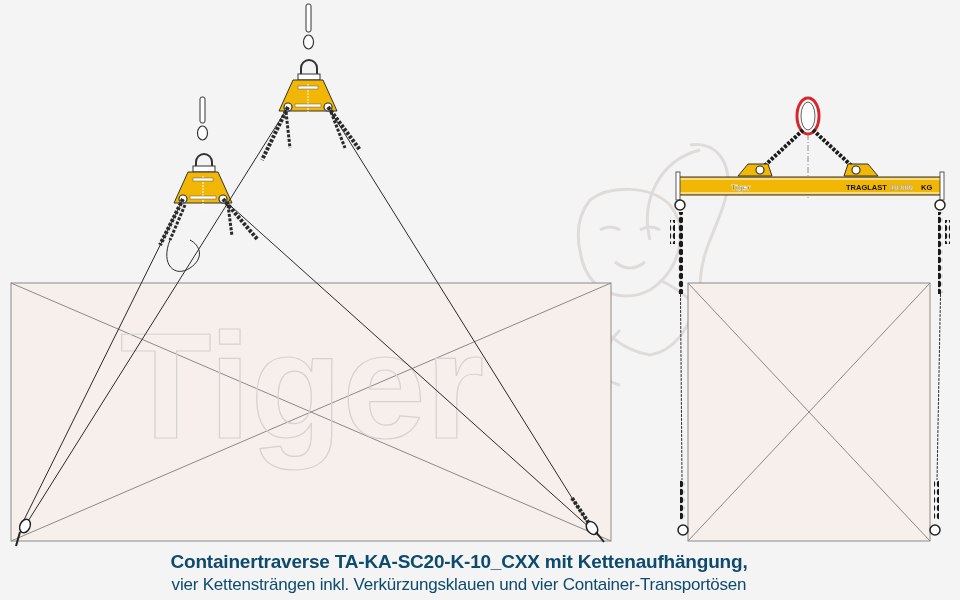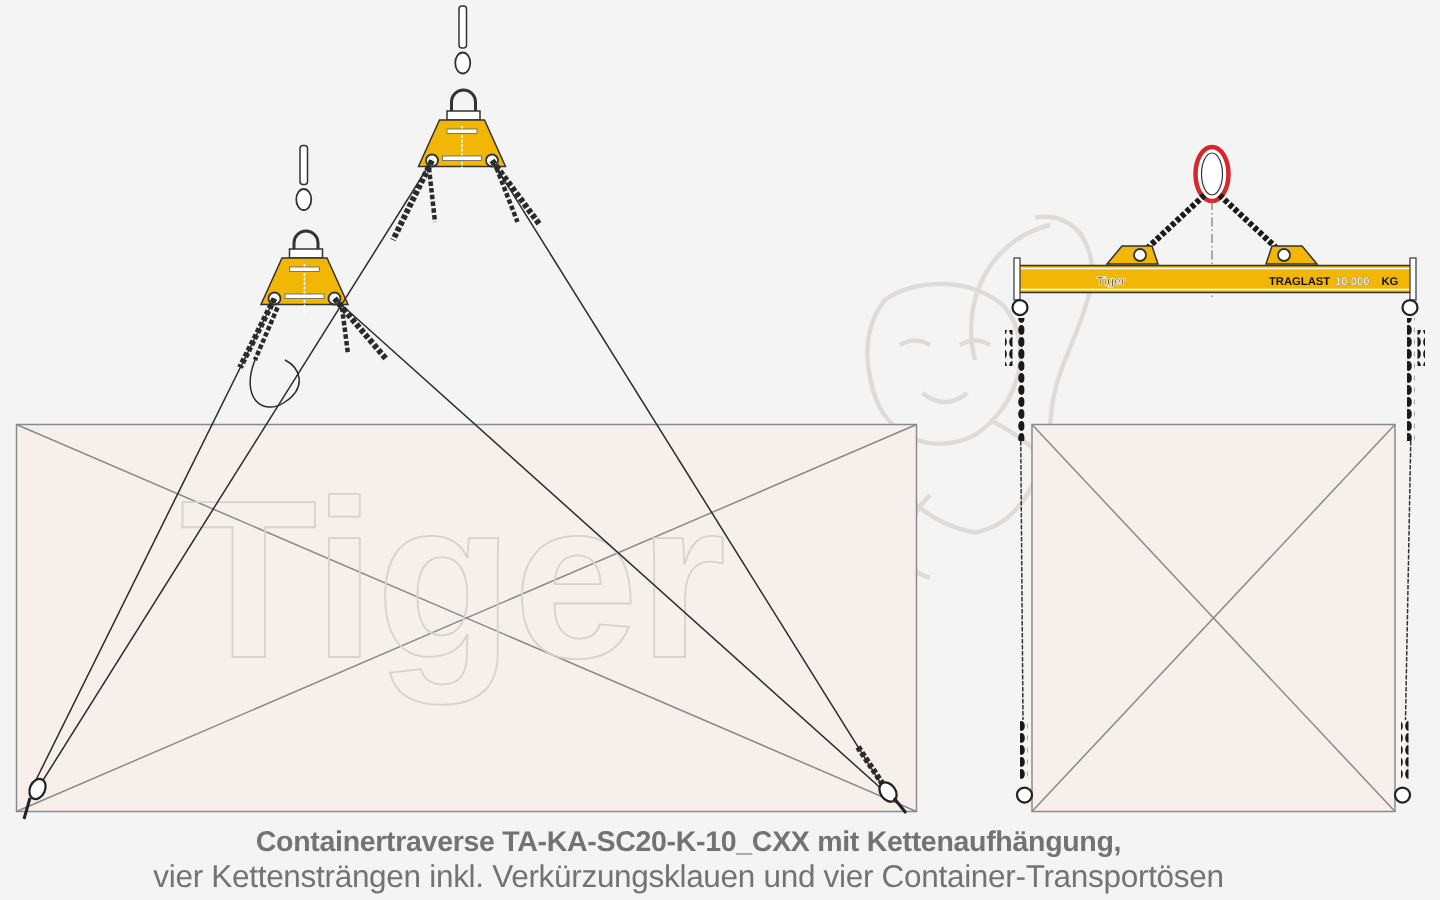--- a/index.html
+++ b/index.html
@@ -5,24 +5,24 @@
   html, body { margin: 0; padding: 0; }
   body {
     width: 960px; height: 600px; overflow: hidden;
     background: #f4f4f4;
     font-family: "Liberation Sans", sans-serif;
     position: relative;
   }
   #stage { position: absolute; left: 0; top: 0; width: 960px; height: 600px; }
   .caption {
     position: absolute; left: 0; top: 550px; width: 918px;
-    text-align: center; color: #737373;
+    text-align: center; color: #0c4a6e;
   }
   .caption .line1 { font-size: 19px; font-weight: bold; line-height: 24px; letter-spacing: -0.2px; }
-  .caption .line2 { font-size: 21px; line-height: 22px; letter-spacing: -0.2px; text-align: center; }
+  .caption .line2 { font-size: 17px; line-height: 22px; letter-spacing: -0.2px; text-align: center; }
   .beam-label { font-family: "Liberation Sans", sans-serif; font-weight: bold; }
 </style>
 </head>
 <body>
 
 <svg id="stage" width="960" height="600" viewBox="0 0 960 600">
   <defs>
     <pattern id="chainV" width="6" height="8" patternUnits="userSpaceOnUse">
       <ellipse cx="3" cy="4" rx="2.2" ry="3.3" fill="#1a1a1a"></ellipse>
     </pattern>

